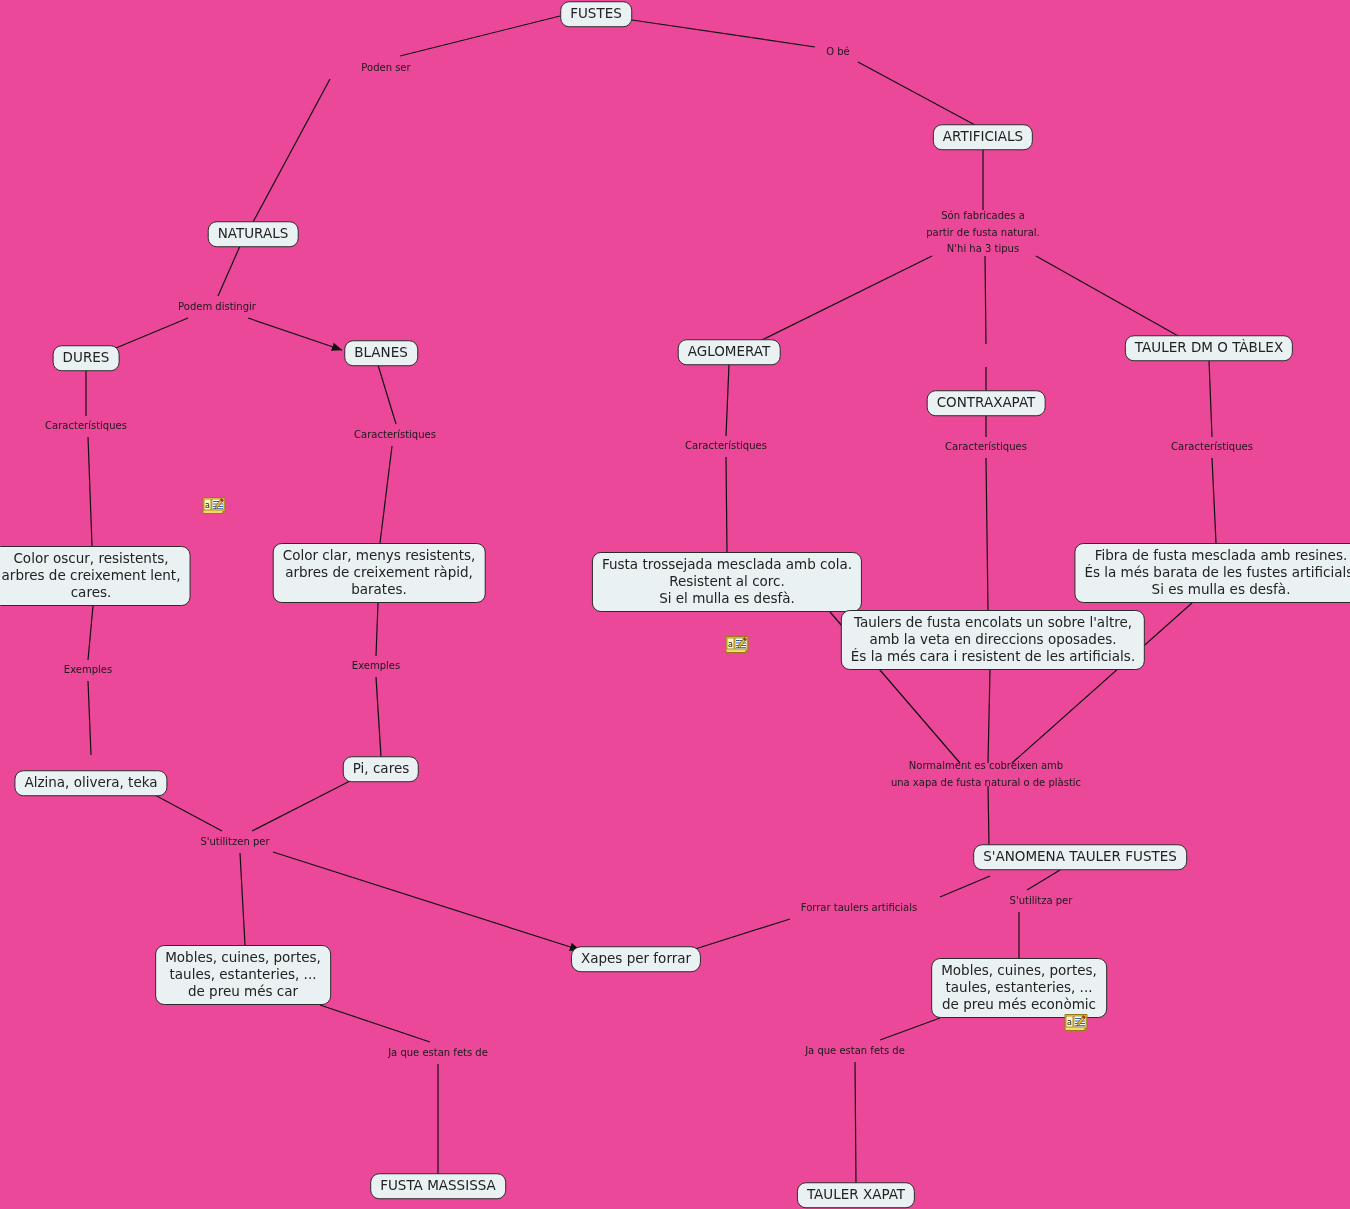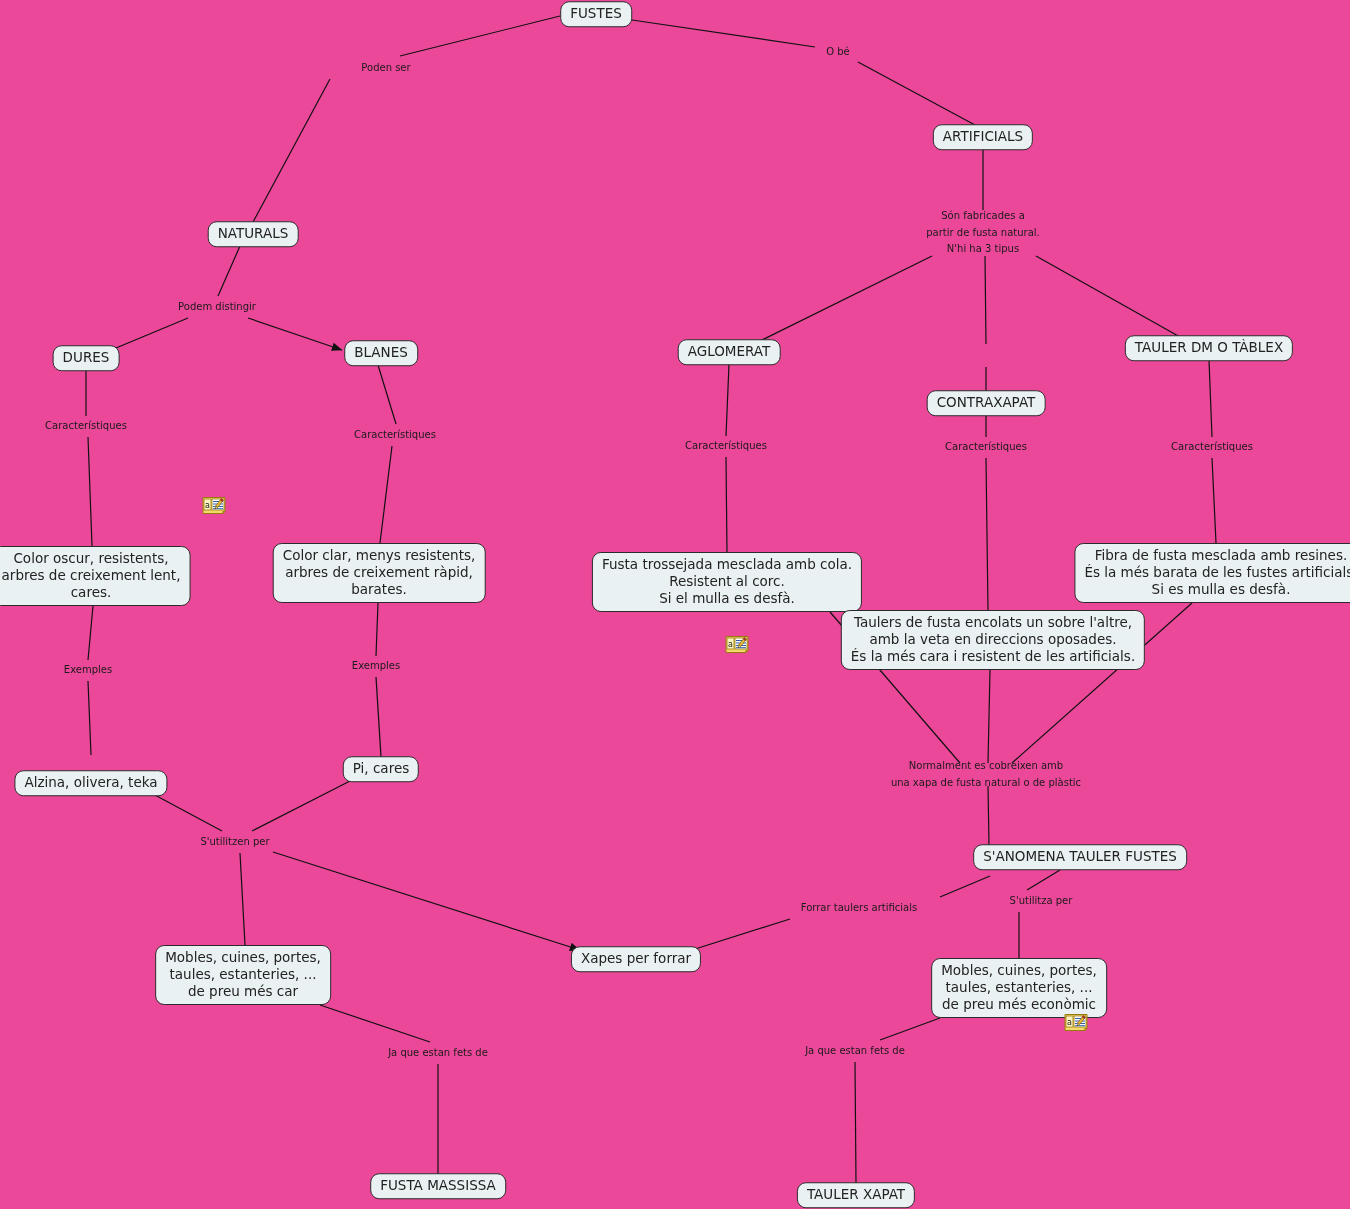--- a/index.html
+++ b/index.html
@@ -140,21 +140,21 @@
 Si el mulla es desfà.</div>
       <div class="node multi" style="left: 993px; top: 640px; min-width: 270px; min-height: 60px;">Taulers de fusta encolats un sobre l'altre,
 amb la veta en direccions oposades.
 És la més cara i resistent de les artificials.</div>
       <div class="node multi" style="left: 1221px; top: 573px; min-width: 238px; min-height: 60px;">Fibra de fusta mesclada amb resines.
 És la més barata de les fustes artificials.
 Si es mulla es desfà.</div>
       <div class="node" style="left: 91px; top: 767px; min-width: 136px; min-height: 24px; margin-top: 16px;">Alzina, olivera, teka</div>
       <div class="node" style="left: 381px; top: 769px; min-width: 65px; min-height: 24px;">Pi, cares</div>
       <div class="node" style="left: 1080px; top: 857px; min-width: 186px; min-height: 24px;">S'ANOMENA TAULER FUSTES</div>
-      <div class="node" style="left: 636px; top: 959px; min-width: 110px; min-height: 24px;">Xapes per forrar</div>
+      <div class="node" style="left: 636px; top: 959px; min-width: 110px; min-height: 24px; border-radius: 10px;">Xapes per forrar</div>
       <div class="node multi" style="left: 243px; top: 975px; min-width: 156px; min-height: 60px;">Mobles, cuines, portes,
 taules, estanteries, ...
 de preu més car</div>
       <div class="node multi" style="left: 1019px; top: 988px; min-width: 163px; min-height: 60px;">Mobles, cuines, portes,
 taules, estanteries, ...
 de preu més econòmic</div>
       <div class="node" style="left: 438px; top: 1186px; min-width: 126px; min-height: 24px;">FUSTA MASSISSA</div>
       <div class="node" style="left: 856px; top: 1195px; min-width: 113px; min-height: 24px;">TAULER XAPAT</div>
     </div>
   <div id="label-layer">

